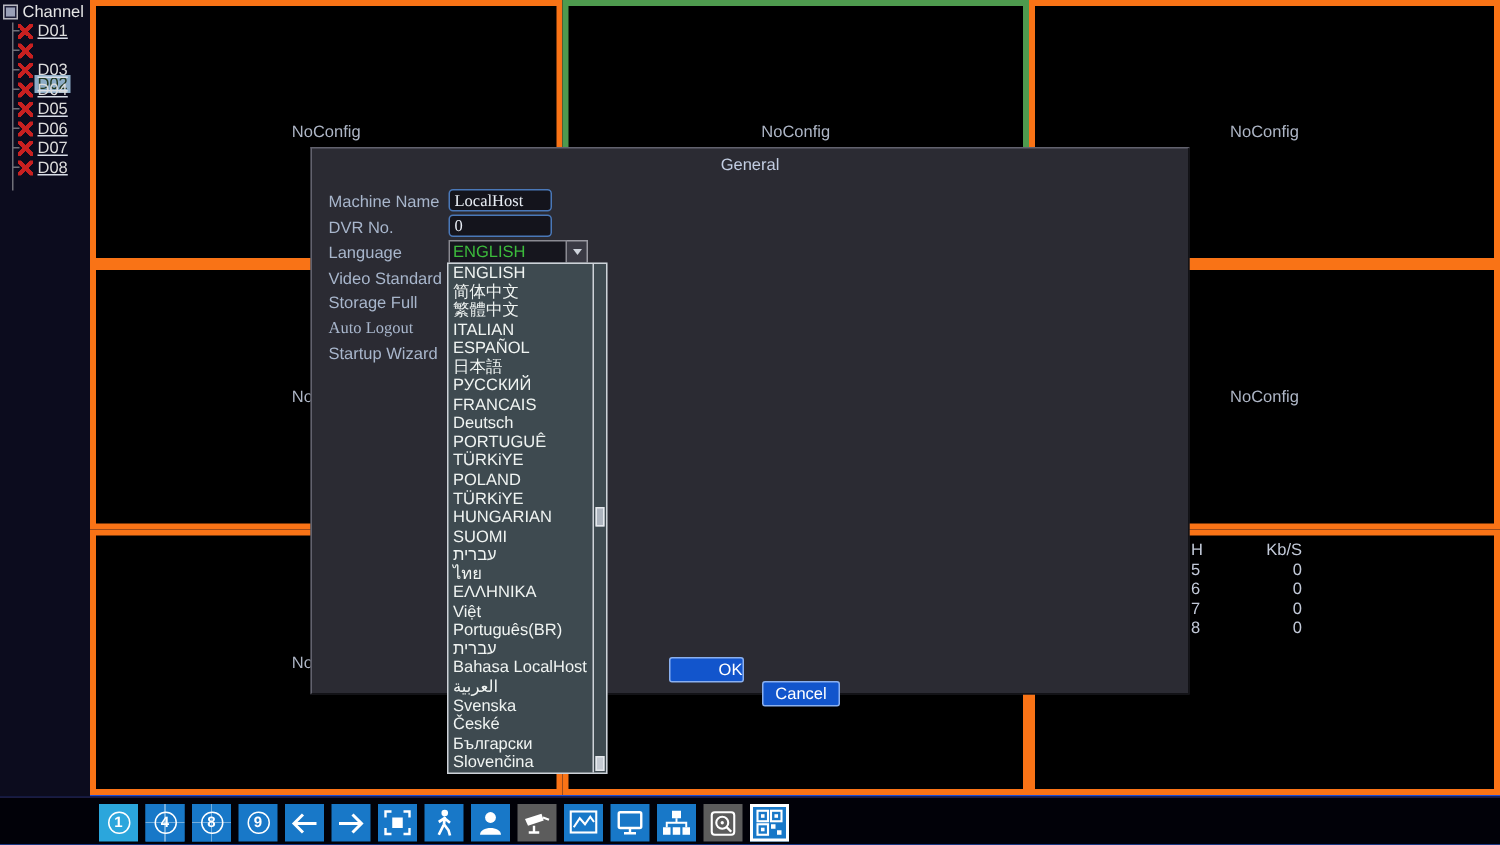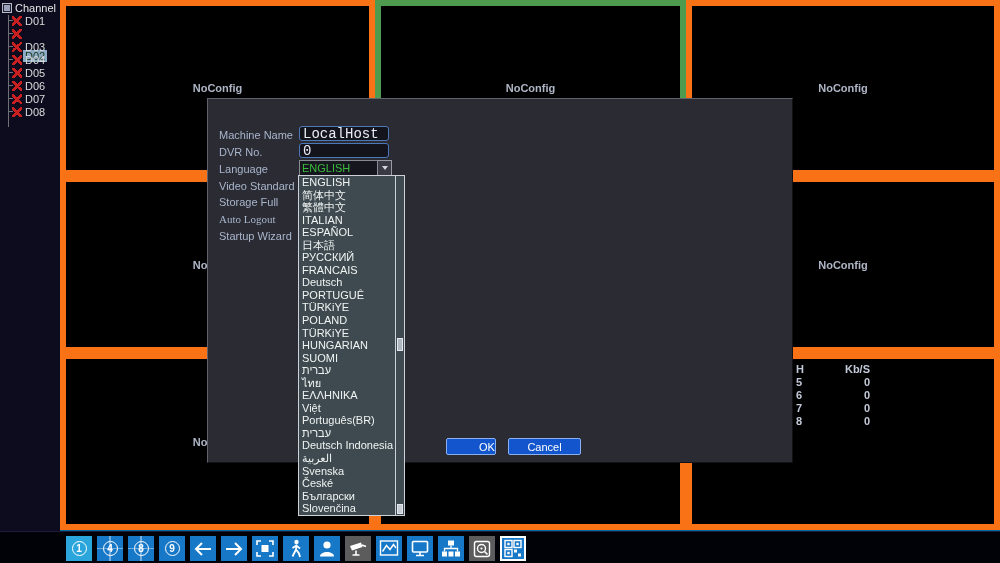--- a/index.html
+++ b/index.html
@@ -1,68 +1,68 @@
 <!DOCTYPE html>
 <html><head>
 <meta charset="utf-8">
 <style>
   * { margin:0; padding:0; box-sizing:border-box; }
   body { background:#222; }
   .screen {
     position:relative; width:1000px; height:563px; overflow:hidden;
-    background:#0369a1; font-family:"Liberation Sans", sans-serif; color:#d8dde8;
+    background:#1d4ed8; font-family:"Liberation Sans", sans-serif; color:#d8dde8;
   }
   
   .sidebar { position:absolute; left:0; top:0; width:60px; height:531px; background:#0c0c1e; z-index:2; }
   .channel-header { display:flex; align-items:center; gap:3px; padding:2px 0 0 2px; font-size:11px; color:#e6e6e6; }
   .win-icon { width:10px; height:10px; border:1px solid #b8b8c0; background:#20203a; position:relative; }
   .win-icon::after { content:""; position:absolute; left:1px; top:1px; width:6px; height:6px; background:#9aa0b8; }
-  .tree { position:relative; }
+  .tree { position:relative;text-decoration:underline; }
   .tree-vline { position:absolute; left:8px; top:1px; width:1px; height:112px; background:#707078; }
   .tree-item { position:relative; display:flex; align-items:center; height:13px; padding-left:12px; cursor:pointer; }
   .tree-item .stub { position:absolute; left:8px; top:6px; width:5px; height:1px; background:#707078; }
   .x-icon { width:10px; height:10px; margin-right:1px; flex:none;
     background:
       linear-gradient(45deg,transparent 40%,#c82020 40%,#c82020 60%,transparent 60%),
       linear-gradient(135deg,transparent 40%,#c82020 40%,#c82020 60%,transparent 60%);
   }
   .ch-label { font-size:11px; color:#dcdcdc; padding:0 2px; line-height:12px; }
   .tree-item.selected .ch-label { background:#8cacc6; color:#22381f;margin-top:44px; }
   
-  .cell { position:absolute; background:#000; border:6px solid #f97316;
-    display:flex; align-items:center; justify-content:center; z-index:1;font-weight:bold; }
+  .cell { position:absolute; background:#000; border:4px solid #f97316;
+    display:flex; align-items:center; justify-content:center; z-index:1; }
   .cell.active { border-color:#4e9a4e; }
   .noconfig { font-size:11px; color:#aeb6c6; }
   
   .stats { position:absolute; left:104px; top:4px; font-size:11px; color:#c2c9d8; line-height:13px; z-index:1; }
   .stats .srow { display:flex; }
   .stats .sc1 { width:16px; text-align:left; }
   .stats .sc2 { width:58px; text-align:right; }
   .stats .shead .sc2 { text-align:right; }
   
   .dialog { position:absolute; left:207px; top:98px; width:586px; height:365px;
     background:#2b2b33; border:1px solid #62626e; border-right-color:#121216; border-bottom-color:#121216;
     z-index:5; }
   .dlg-title { text-align:center; padding-top:5px; font-size:11px; color:#c2cde2; }
   .dlg-label { position:absolute; left:11px; font-size:11px; color:#a8b6cc; }
-  .dlg-input { position:absolute; left:91px; width:90px; height:15px; background:#14141c;
-    border:1px solid #4a78b8; border-radius:3px; color:#e8edf5; font-size:14px;
-    font-family:Liberation Mono, monospace; padding:0 3px; }
+  .dlg-input { position:absolute; left:91px; width:69px; height:15px; background:#14141c;
+    border:1px solid #4a78b8; border-radius:3px; color:#e8edf5; font-size:11px;
+    font-family:Liberation Serif, serif; padding:0 3px; }
   .dlg-select { position:absolute; left:91px; width:93px; height:16px; display:flex; }
   .sel-value { width:79px; height:16px; background:#16161e; border:1px solid #8a8a92;
     color:#3cbb3c; font-size:11px; padding:1px 2px; overflow:hidden; }
   .sel-arrow { width:14px; height:16px; background:#3a3a44; border:1px solid #9a9aa2; border-left:none;
     display:flex; align-items:center; justify-content:center; cursor:pointer; }
   .sel-arrow::after { content:""; border-left:3px solid transparent; border-right:3px solid transparent;
     border-top:4px solid #cfd4dc; }
   .dlg-btn { position:absolute; top:339px; height:17px; background:#1255cc; border:1px solid #8ab0f0;
     border-radius:2px; color:#fff; font-size:11px; font-family:"Liberation Sans", sans-serif;
     cursor:pointer; line-height:14px; }
   .btn-ok { left:238px; width:50px;padding-left:32px; }
-  .btn-cancel { left:300px; width:73px; }
+  .btn-cancel { left:300px; width:52px;margin-top:16px; }
   
   .lang-list { position:absolute; left:298px; top:175px; width:107px; height:341px;
     background:#3e4a50; border:1px solid #cdd2d8; z-index:6; }
   .lang-items { position:absolute; left:0; top:0; right:9px; bottom:0; overflow:hidden; }
   .lang-item { font-size:11px; line-height:12.55px; height:12.55px; color:#f0f4f2; padding-left:3px;
     white-space:nowrap; cursor:pointer; }
   .lang-scroll { position:absolute; top:0; right:0; bottom:0; width:9px; border-left:1px solid #cdd2d8; }
   .lang-thumb { position:absolute; left:1px; top:162px; width:6px; height:13px;
     background:#aeb6c0; border:1px solid #e4e8ec; cursor:grab; }
   .lang-scroll-btn { position:absolute; left:1px; bottom:1px; width:6px; height:10px;
@@ -182,20 +182,21 @@
           <span class="sc2">0</span>
         </div>
       <div class="srow">
           <span class="sc1">8</span>
           <span class="sc2">0</span>
         </div>
     </div>
   </div>
 
   <div class="dialog">
+    <div class="dlg-title">General</div>
     <span class="dlg-label" style="top:30px;">Machine Name</span>
     <input class="dlg-input" style="top: 27px;" value="LocalHost">
     <span class="dlg-label" style="top:47px;">DVR No.</span>
     <input class="dlg-input" style="top: 44px;" value="0">
     <span class="dlg-label" style="top:64px;">Language</span>
     <div class="dlg-select" style="top:61px;">
       <span class="sel-value">ENGLISH</span>
       <span class="sel-arrow"></span>
     </div>
     <span class="dlg-label" style="top:81px;">Video Standard</span>
@@ -222,21 +223,21 @@
       <div class="lang-item">POLAND</div>
       <div class="lang-item">TÜRKiYE</div>
       <div class="lang-item">HUNGARIAN</div>
       <div class="lang-item">SUOMI</div>
       <div class="lang-item">עברית</div>
       <div class="lang-item">ไทย</div>
       <div class="lang-item">ΕΛΛΗΝΙΚΑ</div>
       <div class="lang-item">Việt</div>
       <div class="lang-item">Português(BR)</div>
       <div class="lang-item">עברית</div>
-      <div class="lang-item">Deutsch Indonesia</div>
+      <div class="lang-item">Bahasa LocalHost</div>
       <div class="lang-item">العربية</div>
       <div class="lang-item">Svenska</div>
       <div class="lang-item">České</div>
       <div class="lang-item">Български</div>
       <div class="lang-item">Slovenčina</div>
     </div>
     <div class="lang-scroll">
       <div class="lang-thumb"></div>
       <div class="lang-scroll-btn"></div>
     </div>

